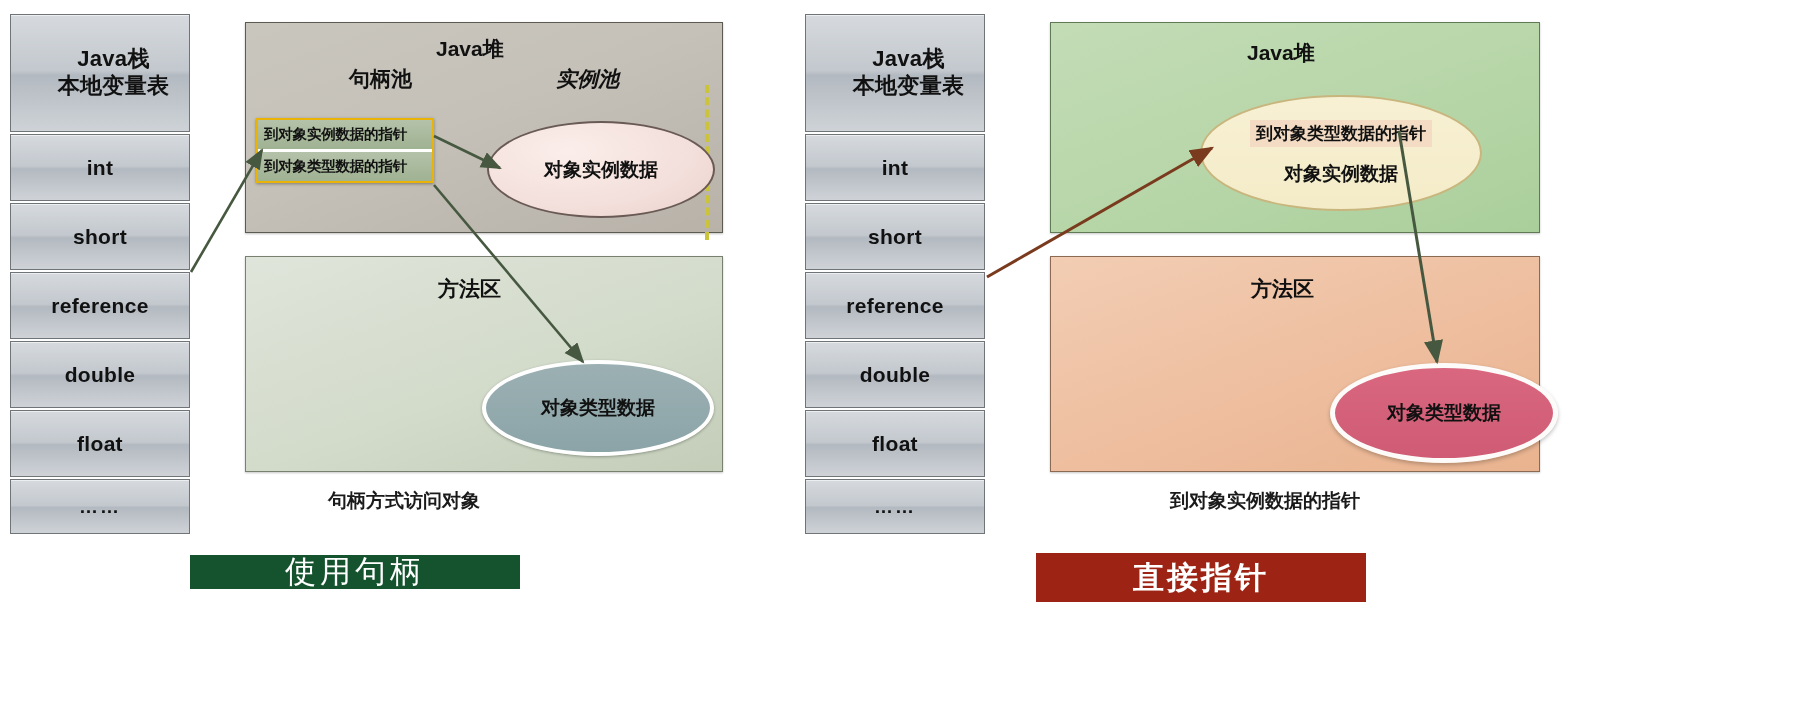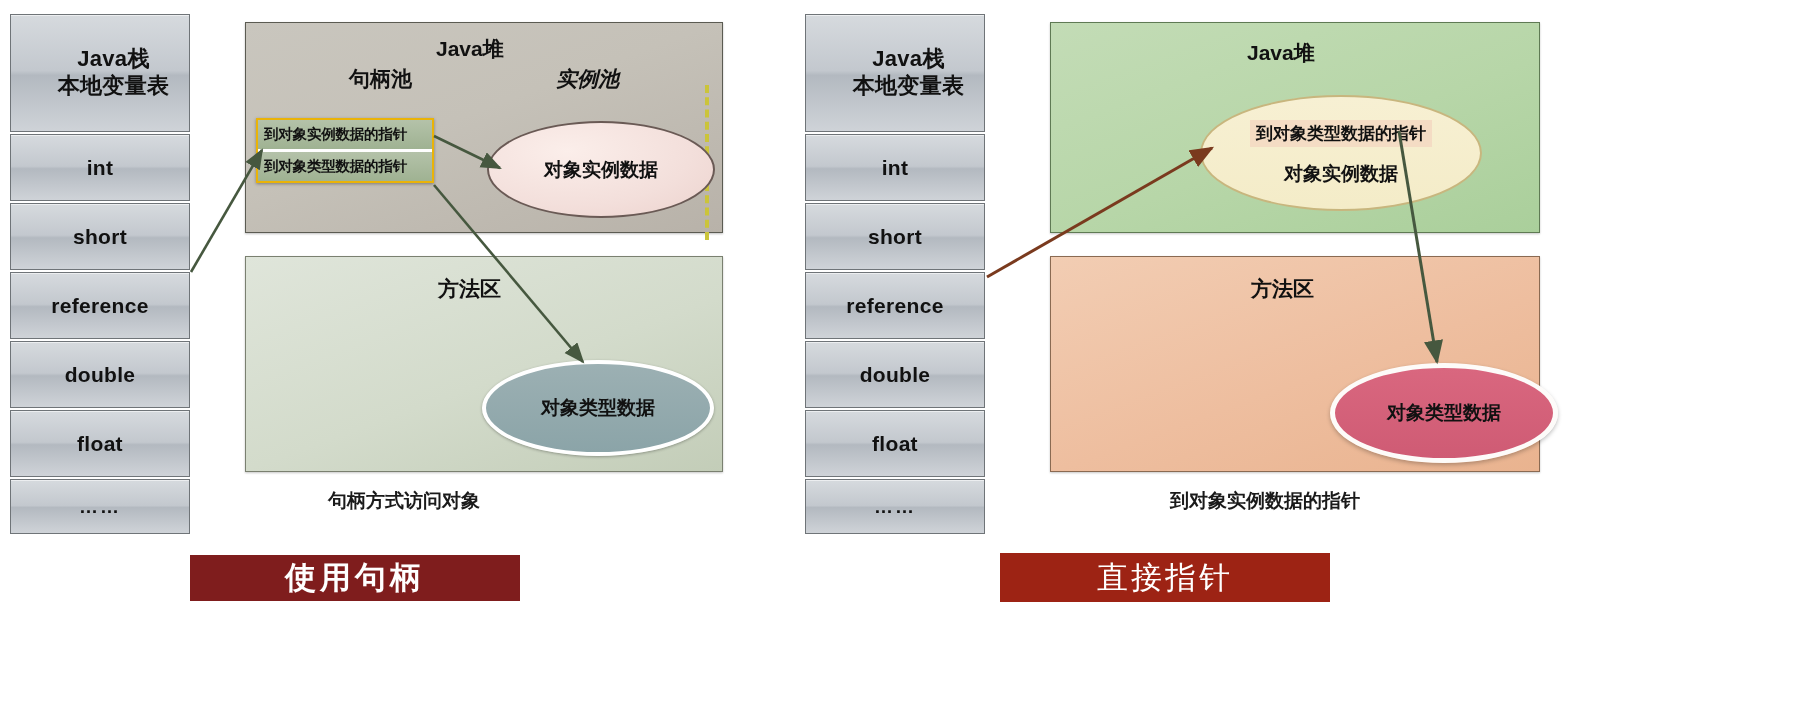--- a/index.html
+++ b/index.html
@@ -151,28 +151,28 @@
   #caption-right{left:1170px;top:488px;}
 
   
   .banner{
     position:absolute;
     display:flex;align-items:center;justify-content:center;
     color:#ffffff;
     white-space:nowrap;
   }
   #banner-left{
-    left:190px;top:555px;width:330px;height:46px;
-    background:#7f1d1d;
-    font-size:31px;font-weight:bold;letter-spacing:4px;
+    left:190px;top:555px;width:330px;height:34px;
+    background:#14532d;
+    font-size:31px;font-weight:normal;letter-spacing:4px;
   }
   #banner-right{
-    left:1000px;top:553px;width:330px;height:49px;
+    left:1036px;top:553px;width:330px;height:49px;
     background:#9d2314;
-    font-size:31px;font-weight:normal;letter-spacing:3px;
+    font-size:31px;font-weight:bold;letter-spacing:3px;
   }
 
   svg.arrows{position:absolute;left:0;top:0;width:1798px;height:714px;pointer-events:none;}
 </style>
 </head>
 <body>
 
 <div id="stage">
 
   <div class="stack" id="stack-left" style="left:10px;top:14px;">

